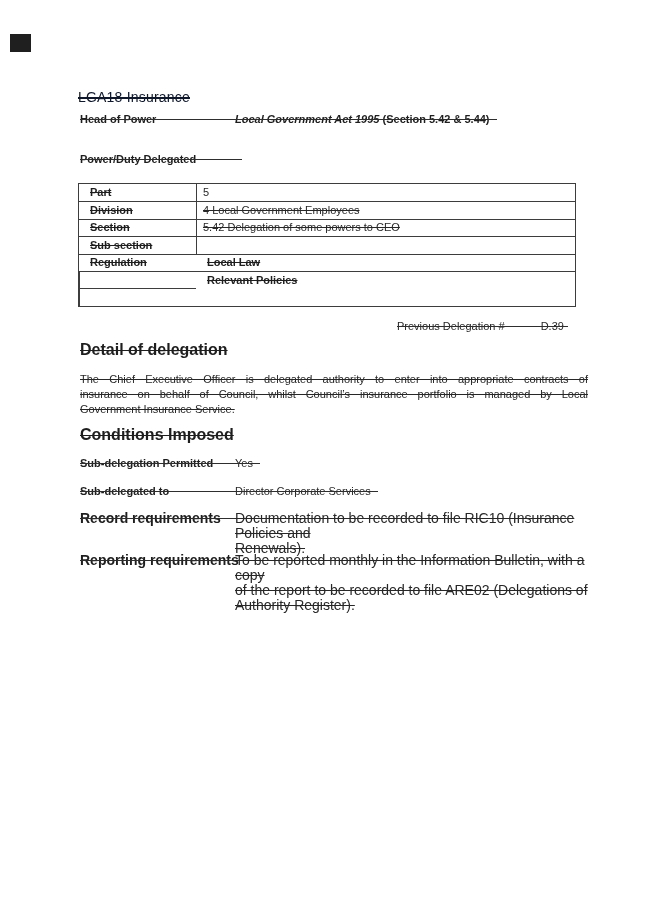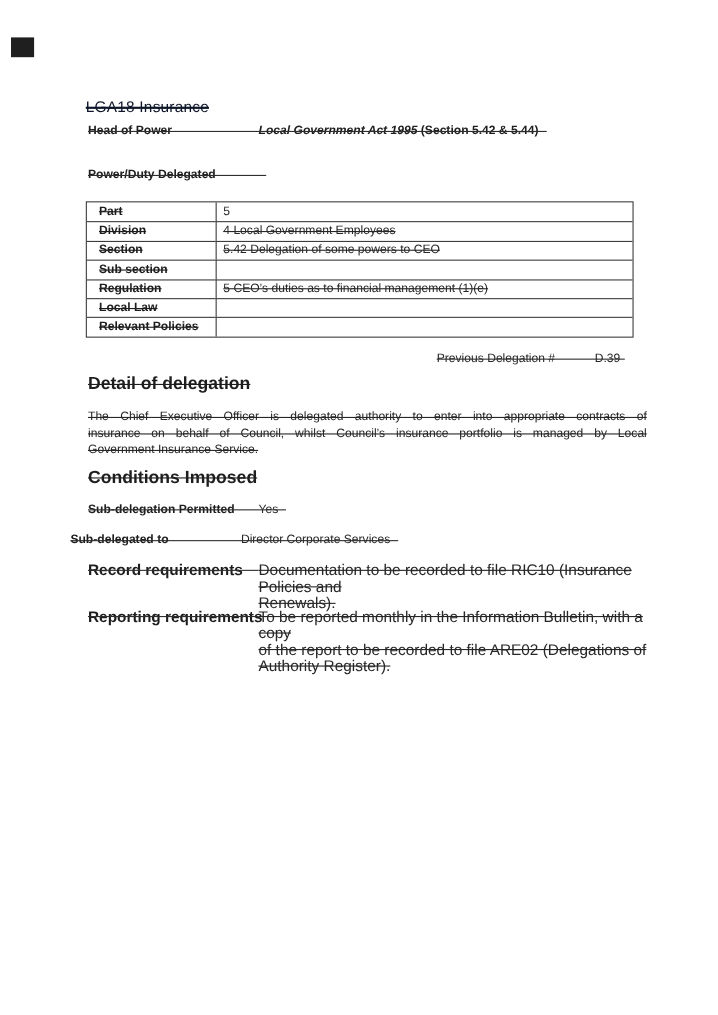--- a/index.html
+++ b/index.html
@@ -135,23 +135,20 @@
     <div class="cell hdr">
         <span class="struck">Sub section</span>
       </div>
     <div class="cell val">
         <span class="struck"></span>
       </div>
 
     <div class="cell hdr">
         <span class="struck">Regulation</span>
       </div>
-    <div class="cell val">
-        <span class="struck">5 CEO’s duties as to financial management (1)(e)</span>
-      </div>
 
     <div class="cell hdr">
         <span class="struck">Local Law</span>
       </div>
     <div class="cell val">
         <span class="struck"></span>
       </div>
 
     <div class="cell hdr">
         <span class="struck">Relevant Policies</span>
@@ -176,21 +173,21 @@
   </div>
 
   <div class="sheading" style="top:428px;">Conditions Imposed</div>
 
   <div class="srow" style="left:80px;top:456px;">
     <span class="strikeline"></span>
     <span class="lbl">Sub-delegation Permitted</span>
     <span>Yes</span>
   </div>
 
-  <div class="srow" style="left:64px;top:484px;">
+  <div class="srow" style="left:80px;top:484px;">
     <span class="strikeline"></span>
     <span class="lbl">Sub-delegated to</span>
     <span>Director Corporate Services</span>
   </div>
 
   <div class="mrow" style="left:80px;top:511px;">
     <span class="lblcell">Record requirements</span>
     <span class="vlines">
       <span class="vline">Documentation to be recorded to file RIC10 (Insurance Policies and</span>
       <span class="vline">Renewals).</span>

